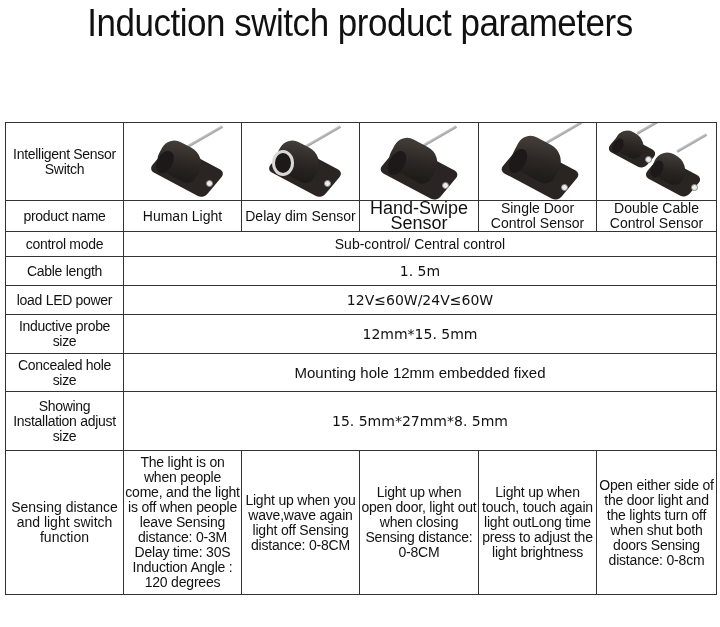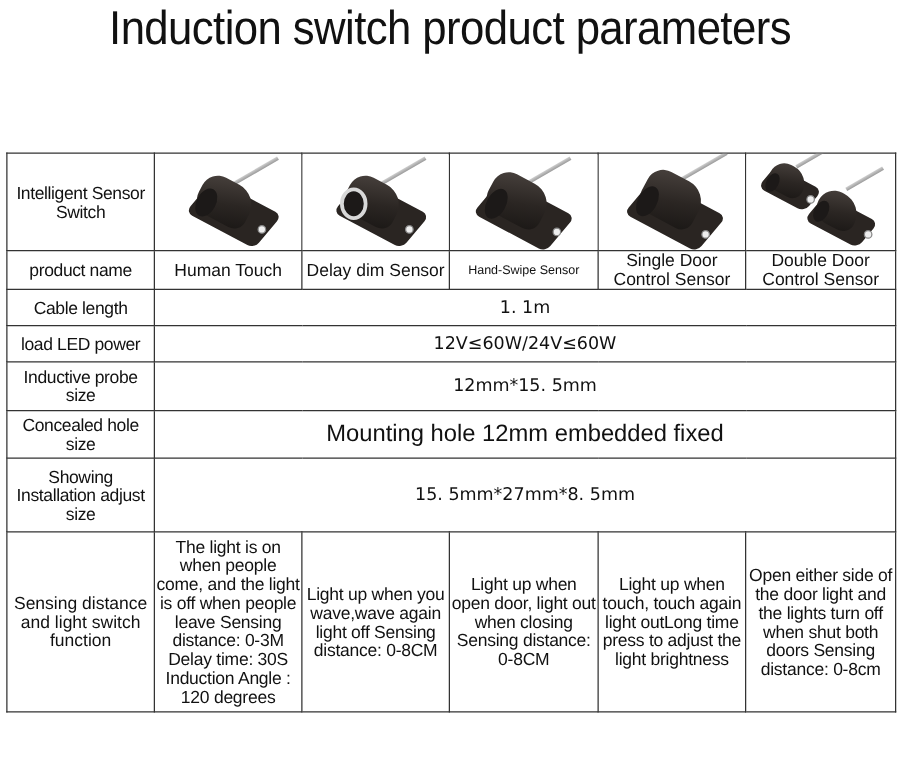--- a/index.html
+++ b/index.html
@@ -97,41 +97,45 @@
           <div class="base" style="left:8px;top:18px;width:48px;height:26px;"></div>
           <div class="body" style="left:12px;top:8px;width:34px;height:28px;"></div>
           <div class="face" style="left:8px;top:14px;width:16px;height:18px;"></div>
           <div class="hole" style="left:50px;top:38px;"></div>
         </div>
       </div>
     </td>
   </tr>
   <tr style="height:26px">
     <td class="label">product name</td>
-    <td class="value">Human Touch</td>
+    <td class="value">Human Light</td>
     <td class="value">Delay dim Sensor</td>
-    <td class="value" style="font-size:10px">Hand-Swipe Sensor</td>
+    <td class="value" style="font-size:18px">Hand-Swipe Sensor</td>
     <td class="small">Single Door Control Sensor</td>
-    <td class="small">Double Door Control Sensor</td>
+    <td class="small">Double Cable Control Sensor</td>
+  </tr>
+  <tr style="height:25px">
+    <td class="label">control mode</td>
+    <td colspan="5" class="value">Sub-control/ Central control</td>
   </tr>
   <tr style="height:29px">
     <td class="label">Cable length</td>
-    <td colspan="5" class="mono">1. 1m</td>
+    <td colspan="5" class="mono">1. 5m</td>
   </tr>
   <tr style="height:29px">
     <td class="label">load LED power</td>
     <td colspan="5" class="mono">12V≤60W/24V≤60W</td>
   </tr>
   <tr style="height:39px">
     <td class="label">Inductive probe size</td>
     <td colspan="5" class="mono">12mm*15. 5mm</td>
   </tr>
   <tr style="height:38px">
     <td class="label">Concealed hole size</td>
-    <td colspan="5" class="value" style="font-size:19px">Mounting hole 12mm embedded fixed</td>
+    <td colspan="5" class="value" style="font-size:15px">Mounting hole 12mm embedded fixed</td>
   </tr>
   <tr style="height:59px">
     <td class="label">Showing Installation adjust size</td>
     <td colspan="5" class="mono">15. 5mm*27mm*8. 5mm</td>
   </tr>
   <tr style="height:144px">
     <td class="fnlabel">Sensing distance and light switch function</td>
     <td class="fn">The light is on when people come, and the light is off when people leave Sensing distance: 0-3M Delay time: 30S Induction Angle : 120 degrees</td>
     <td class="fn">Light up when you wave,wave again light off Sensing distance: 0-8CM</td>
     <td class="fn">Light up when open door, light out when closing Sensing distance: 0-8CM</td>

